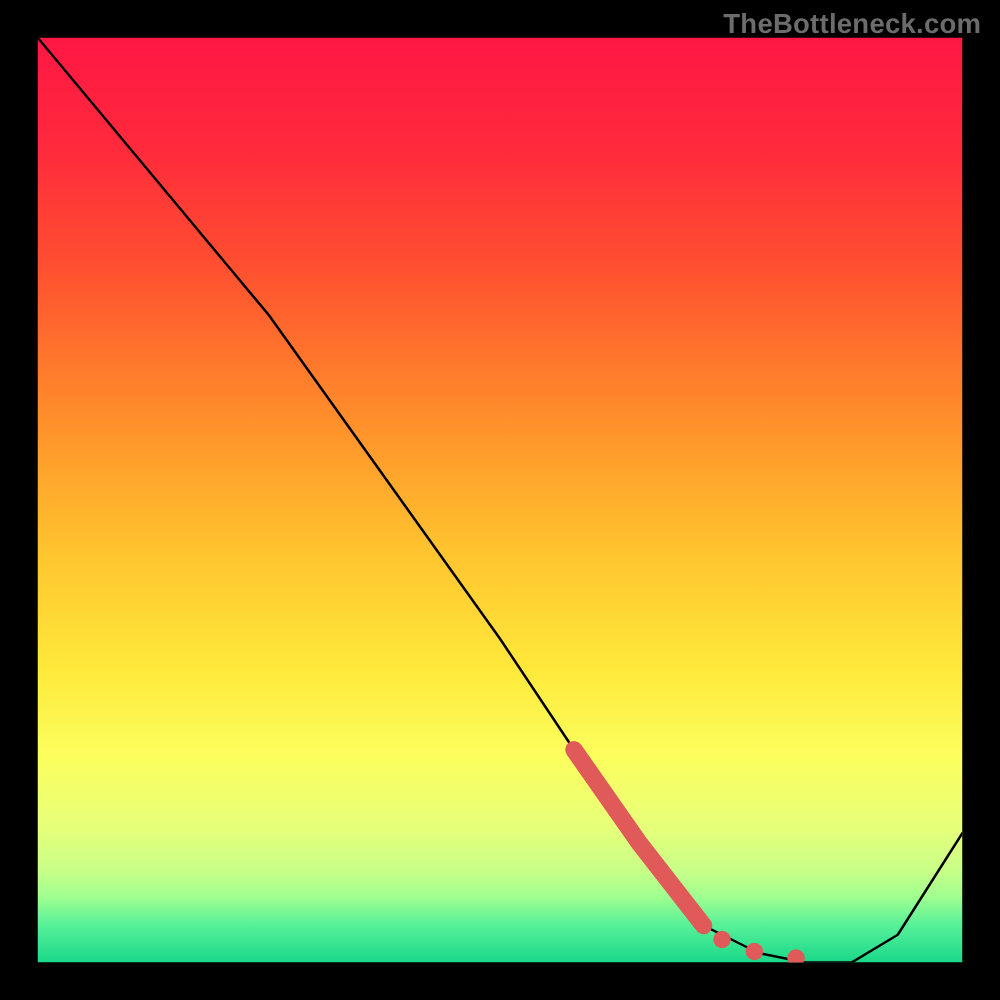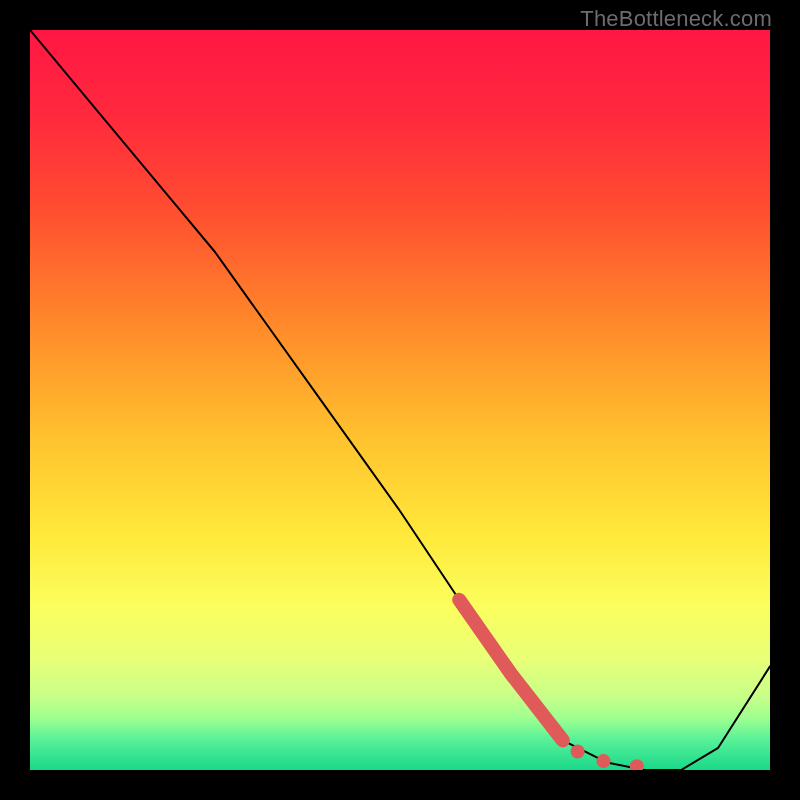--- a/index.html
+++ b/index.html
@@ -1,23 +1,23 @@
 <!DOCTYPE html>
 <html><head>
 <meta charset="utf-8">
 <style>
   * { margin: 0; padding: 0; box-sizing: border-box; }
   body { width: 800px; height: 800px; background: #000; position: relative; font-family: Arial, sans-serif; }
   .watermark {
     position: absolute;
     top: 6px;
-    right: 28px;
+    right: 15px;
     color: #6c6c6c;
     font-size: 22px;
-    font-weight: 400;
+    font-weight: 700;
     z-index: 10;
     letter-spacing: 0.2px;
   }
   .plot-area {
     position: absolute;
     left: 30px;
     top: 30px;
     width: 740px;
     height: 740px;
   }

